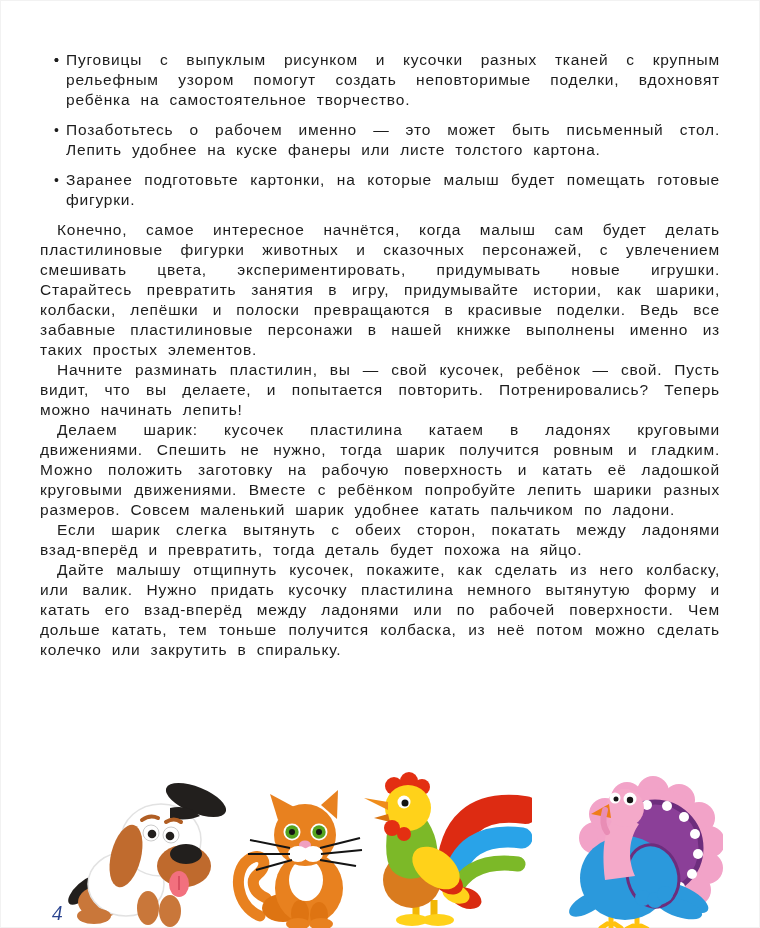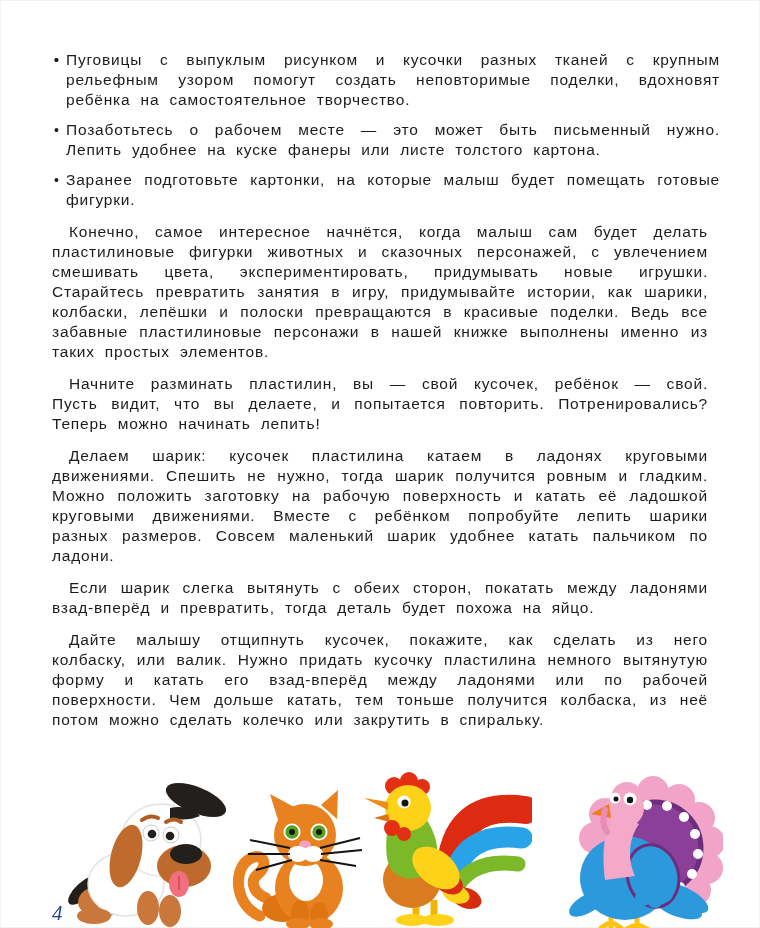--- a/index.html
+++ b/index.html
@@ -32,21 +32,21 @@
     text-align-last:left;
   }
   ul.bullets li .dot{
     position:absolute;
     left:14px;top:0;
     font-size:14px;
     letter-spacing:0;word-spacing:0;
   }
   .body-text{margin-top:8px;}
   .body-text p{
-    margin:12px;
+    margin:0;
     font-size:15.5px;
     line-height:20px;
     letter-spacing:0.8px;
     word-spacing:5px;
     text-align:justify;
     text-align-last:left;
     text-indent:17px;
   }
   .figures{
     position:absolute;
@@ -76,21 +76,21 @@
     <ul class="bullets">
       <li>
         <span class="dot">•</span>
       </li>
       <li>
         <span class="dot">•</span>
         <span>Пуговицы с выпуклым рисунком и кусочки разных тканей с крупным рельефным узором помогут создать неповторимые поделки, вдохновят ребёнка на самостоятельное творчество.</span>
       </li>
       <li>
         <span class="dot">•</span>
-        <span>Позаботьтесь о рабочем месте — это может быть письменный нужно. Лепить удобнее на куске фанеры или листе толстого картона.</span>
+        <span>Позаботьтесь о рабочем именно — это может быть письменный стол. Лепить удобнее на куске фанеры или листе толстого картона.</span>
       </li>
       <li>
         <span class="dot">•</span>
         <span>Заранее подготовьте картонки, на которые малыш будет помещать готовые фигурки.</span>
       </li>
     </ul>
 
     <div class="body-text">
       <p>Конечно, самое интересное начнётся, когда малыш сам будет делать пластилиновые фигурки животных и сказочных персонажей, с увлечением смешивать цвета, экспериментировать, придумывать новые игрушки. Старайтесь превратить занятия в игру, придумывайте истории, как шарики, колбаски, лепёшки и полоски превращаются в красивые поделки. Ведь все забавные пластилиновые персонажи в нашей книжке выполнены именно из таких простых элементов.</p>
       <p>Начните разминать пластилин, вы — свой кусочек, ребёнок — свой. Пусть видит, что вы делаете, и попытается повторить. Потренировались? Теперь можно начинать лепить!</p>

